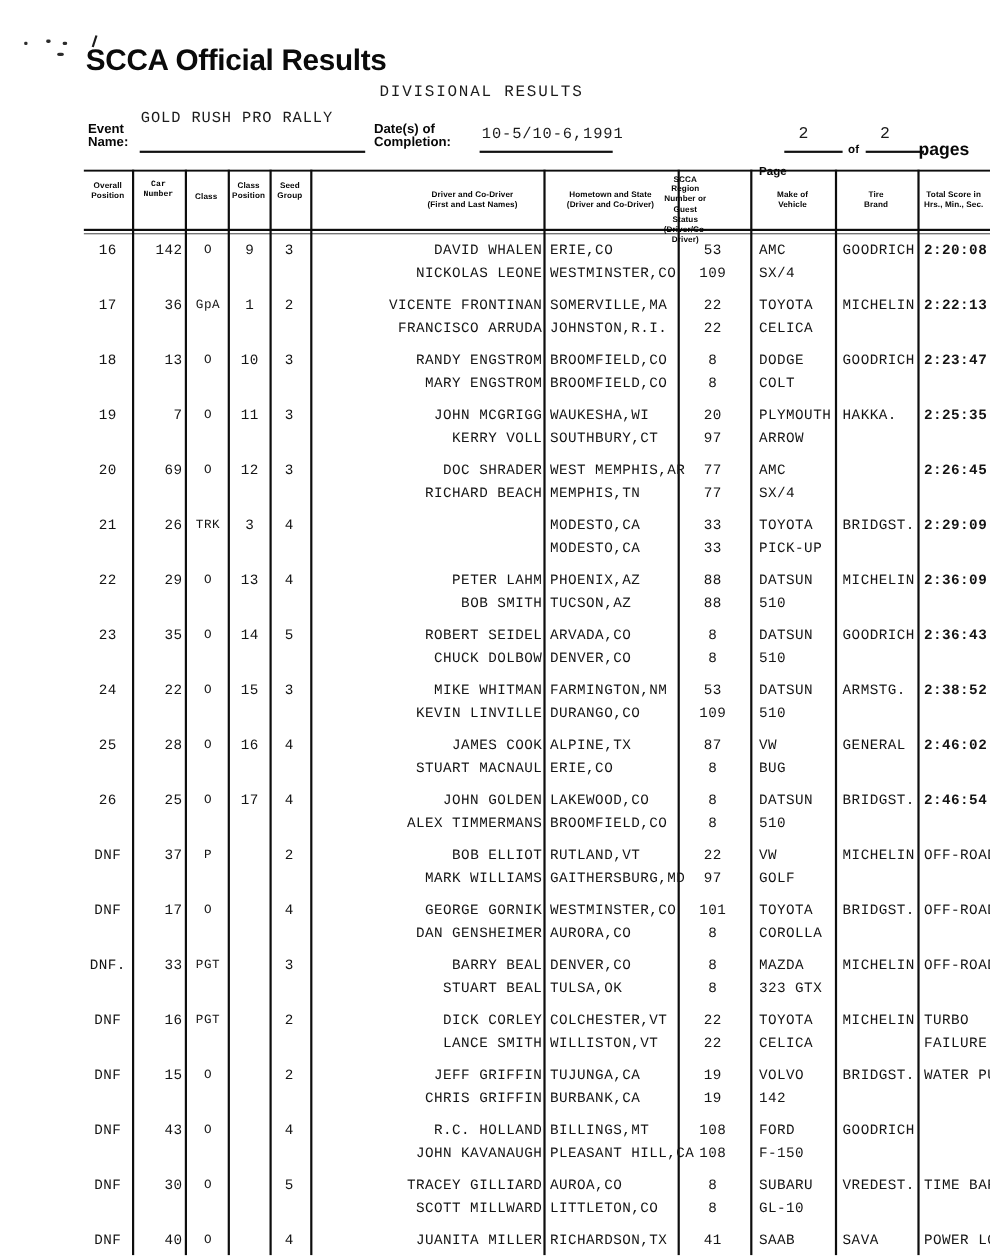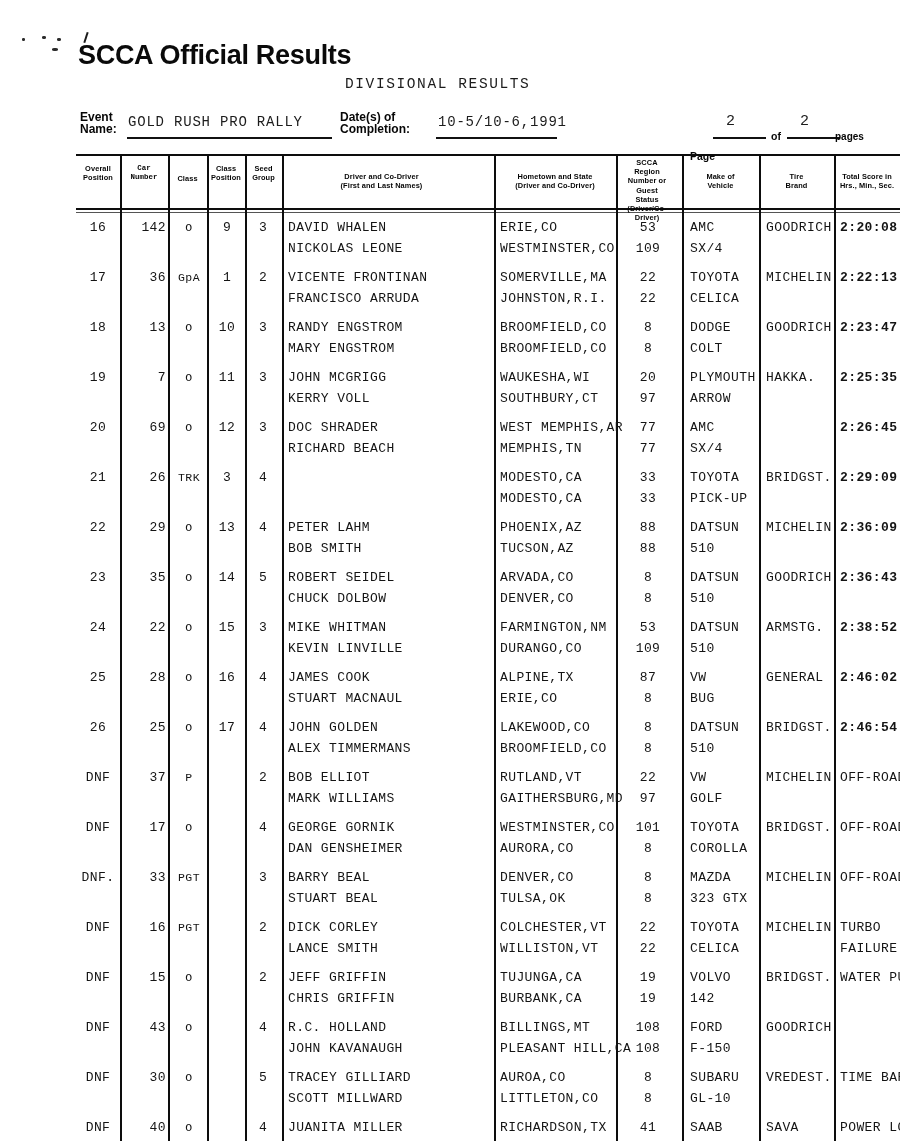--- a/index.html
+++ b/index.html
@@ -63,34 +63,34 @@
     color: #1c1c1c;
     white-space: nowrap;
   }
   .field-rule {
     position: absolute;
     height: 2px;
     background: #111;
   }
 
   #event-label { left: 80px; top: 112px; }
-  #event-value { left: 128px; top: 114px; }
+  #event-value { left: 128px; top: 100px; }
   #event-rule  { left: 127px; top: 137px; width: 205px; }
 
   #date-label  { left: 340px; top: 112px; }
   #date-value  { left: 438px; top: 114px; }
   #date-rule   { left: 436px; top: 137px; width: 121px; }
 
   #page-label      { left: 690px; top: 131px; font-size: 10.5px; margin-top: 20px; }
   #page-num        { left: 726px; top: 113px; font-size: 15px; letter-spacing: 0; }
   #page-rule-1     { left: 713px; top: 137px; width: 53px; }
   #page-of         { left: 771px; top: 131px; font-size: 10.5px; }
   #page-total      { left: 800px; top: 113px; font-size: 15px; letter-spacing: 0; }
   #page-rule-2     { left: 787px; top: 137px; width: 53px; }
-  #page-pages      { left: 795px; top: 131px; font-size: 10px; padding-left: 40px; }
+  #page-pages      { left: 795px; top: 131px; font-size: 16px; padding-left: 40px; }
 
   
   .table-wrap {
     position: absolute;
     left: 76px;
     top: 154px;
     width: 824px;
     height: 989px;
   }
   .hline {
@@ -141,21 +141,21 @@
     position: absolute;
     top: 4px;
     line-height: 20.5px;
     white-space: nowrap;
   }
   .c-pos    { left: 0px;   width: 44px; text-align: center; }
   .c-car    { left: 46px;  width: 44px; text-align: right; }
   .c-class  { left: 96px;  width: 34px; text-align: center; font-size: 11.5px; }
   .c-cpos   { left: 134px; width: 34px; text-align: center; }
   .c-seed   { left: 172px; width: 30px; text-align: center; }
-  .c-driver { left: 212px; width: 205px; }
+  .c-driver { left: 212px; width: 205px; text-align: right; }
   .c-town   { left: 424px; width: 135px; }
   .c-region { left: 546px; width: 52px; text-align: center; }
   .c-make   { left: 614px; width: 80px; }
   .c-tire   { left: 690px; width: 72px; }
   .c-score  { left: 764px; width: 90px; font-weight: bold; }
   .c-score.plain { font-weight: normal; }
 
   .ln2 { display: block; }
 
   
@@ -225,29 +225,29 @@
     <span>Class</span>
   </div>
   <div class="colhead" style="left:131px; width:38px;">
     <span>Class</span><br>
     <span>Position</span>
   </div>
   <div class="colhead" style="left:169px; width:37px;">
     <span>Seed</span><br>
     <span>Group</span>
   </div>
-  <div class="colhead" style="left:206px; width:199px; top:18px;">
+  <div class="colhead" style="left:206px; width:199px; top:18px;padding-left:48px;">
     <span>Driver and Co-Driver</span><br>
     <span>(First and Last Names)</span>
   </div>
   <div class="colhead" style="left:418px; width:122px; top:18px;">
     <span>Hometown and State</span><br>
     <span>(Driver and Co-Driver)</span>
   </div>
-  <div class="colhead" style="left:548px; width:46px; top:4px;">
+  <div class="colhead" style="left:524px; width:46px; top:4px;">
     <span>SCCA Region</span><br>
     <span>Number or</span><br>
     <span>Guest Status</span><br>
     <span>(Driver/Co-Driver)</span>
   </div>
   <div class="colhead" style="left:606px; width:77px; top:18px;">
     <span>Make of</span><br>
     <span>Vehicle</span>
   </div>
   <div class="colhead" style="left:683px; width:75px; top:18px;">

